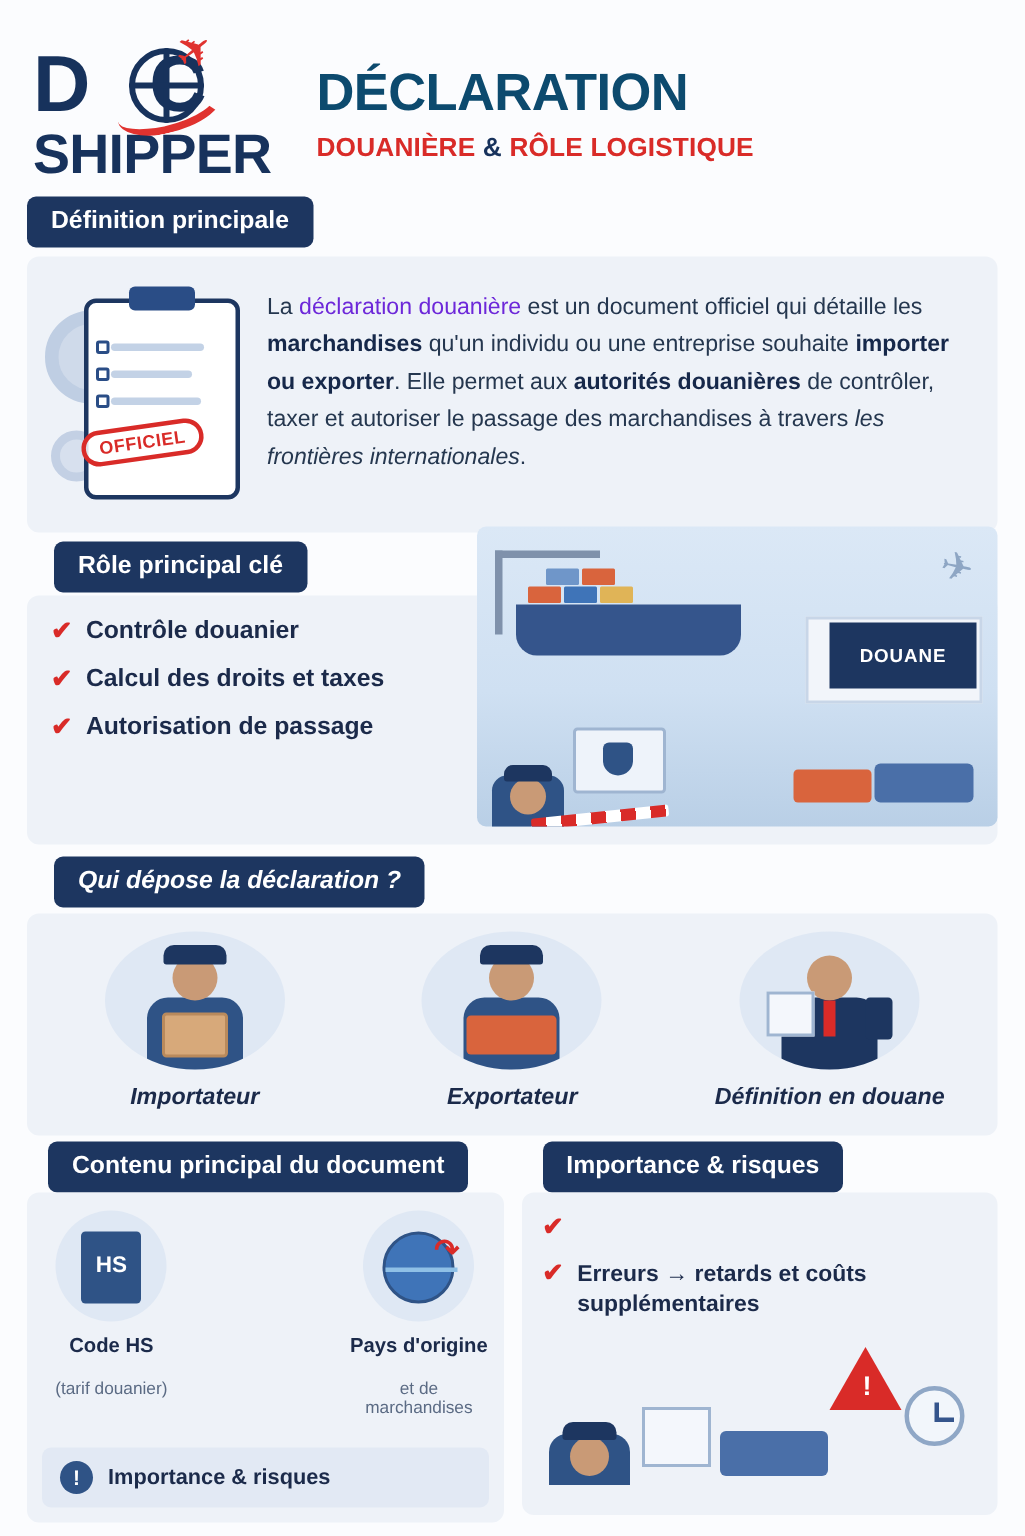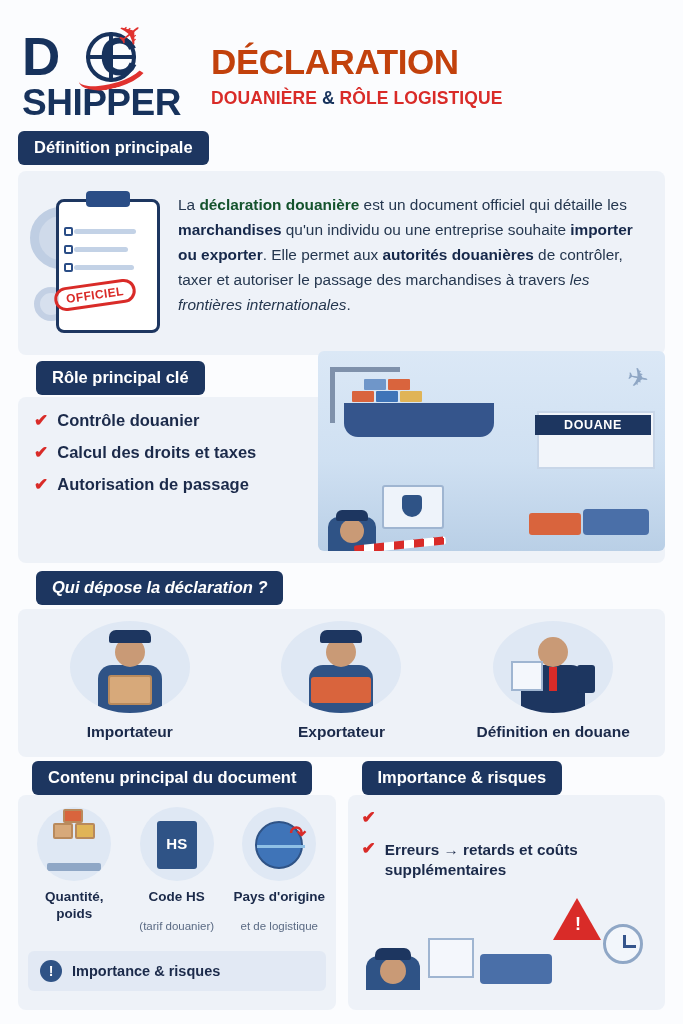--- a/index.html
+++ b/index.html
@@ -101,21 +101,21 @@
     height: 36px;
     border-bottom: 5px solid #e0322f;
     border-right: 5px solid transparent;
     border-radius: 0 0 60% 40%;
     transform: rotate(-12deg);
   }
   .title-block { flex: 1; padding-top: 4px; }
   .title-main {
     font-size: 35px;
     font-weight: bold;
-    color: #c2410c;
+    color: #0c4a6e;
     line-height: 1.06;
     letter-spacing: -0.4px;
     margin: 0;
   }
   .title-sub {
     margin-top: 8px;
     font-size: 17.5px;
     font-weight: bold;
     color: #d92b28;
     letter-spacing: 0.1px;
@@ -222,21 +222,21 @@
     background: rgba(255,255,255,0.85);
     letter-spacing: 0.4px;
   }
   .def-text {
     flex: 1;
     font-size: 15.4px;
     line-height: 1.62;
     color: #25374f;
     padding-top: 2px;
   }
-  .def-text .red { color: #14532d; font-weight: bold; }
+  .def-text .red { color: #6d28d9; font-weight: normal; }
   .def-text .bold { font-weight: bold; color: #16284a; }
   .def-text .it { font-style: italic; }
 
   
   .block-role {
     margin: 2px 18px 0 18px;
     padding-bottom: 12px;
     min-height: 160px;
   }
   .role-inner { display: flex; }
@@ -290,23 +290,23 @@
   }
   .pa-truck2 {
     position: absolute; right: 84px; bottom: 16px; width: 52px; height: 22px;
     background: #d9643d; border-radius: 3px;
   }
   .pa-building {
     position: absolute; right: 10px; top: 60px; width: 118px; height: 58px;
     background: #f2f5fa; border: 2px solid #c8d6e8;
   }
   .pa-douane {
-    position: absolute; right: 14px; top: 64px; width: 116px; text-align: center;
+    position: absolute; right: 14px; top: 64px; width: 98px; text-align: center;
     background: #1d3660; color: #fff; font-size: 12.5px; font-weight: bold;
-    letter-spacing: 0.6px; padding: 3px 0;
+    letter-spacing: 0.6px; padding: 15px 0;
   }
   .pa-officer-head {
     position: absolute; left: 22px; bottom: 8px; width: 24px; height: 24px;
     border-radius: 50%; background: #c99a76;
   }
   .pa-officer-cap {
     position: absolute; left: 18px; bottom: 30px; width: 32px; height: 11px;
     border-radius: 6px 6px 2px 2px; background: #1d3660;
   }
   .pa-officer-body {
@@ -324,20 +324,21 @@
   .pa-barrier {
     position: absolute; left: 36px; bottom: 2px; width: 92px; height: 8px;
     background: repeating-linear-gradient(90deg,#d92b28 0 10px,#ffffff 10px 20px);
     transform: rotate(-6deg); border-radius: 2px;
   }
 
   
   .block-who {
     margin: 4px 18px 0 18px;
     padding-bottom: 12px;
+    font-style: italic;
   }
   .who-row {
     display: flex;
     justify-content: space-around;
     padding: 12px 6px 4px 6px;
   }
   .who-item { text-align: center; width: 33%; }
   .who-circle {
     width: 120px; height: 92px; margin: 0 auto;
     border-radius: 50%;
@@ -568,41 +569,32 @@
   <div class="bottom">
 
     <div class="col">
       <div style="padding-left:14px;">
         <span class="section-tab">Contenu principal du document</span>
       </div>
       <div class="panel-content">
         <div class="tri-row">
           <div class="tri-item">
             <div class="tri-circle">
-              <span class="bx" style="left:16px;top:16px;width:20px;height:16px;"></span>
-              <span class="bx" style="left:38px;top:16px;width:20px;height:16px;background:#e0b457;"></span>
-              <span class="bx" style="left:26px;top:2px;width:20px;height:14px;background:#d9643d;"></span>
-              <span class="scale"></span>
-            </div>
-            <div class="tri-title">Quantité, poids</div>
-          </div>
-          <div class="tri-item">
-            <div class="tri-circle">
               <span class="hs-doc">HS</span>
             </div>
             <div class="tri-title">Code HS</div>
             <div class="tri-sub">(tarif douanier)</div>
           </div>
           <div class="tri-item">
             <div class="tri-circle">
               <span class="globe2"></span>
               <span class="arrow-red">↷</span>
             </div>
             <div class="tri-title">Pays d'origine</div>
-            <div class="tri-sub">et de logistique</div>
+            <div class="tri-sub">et de marchandises</div>
           </div>
         </div>
         <div class="note-bar">
           <span class="note-ico">!</span>
           <span class="note-txt">Importance &amp; risques</span>
         </div>
       </div>
     </div>
 
     <div class="col">

